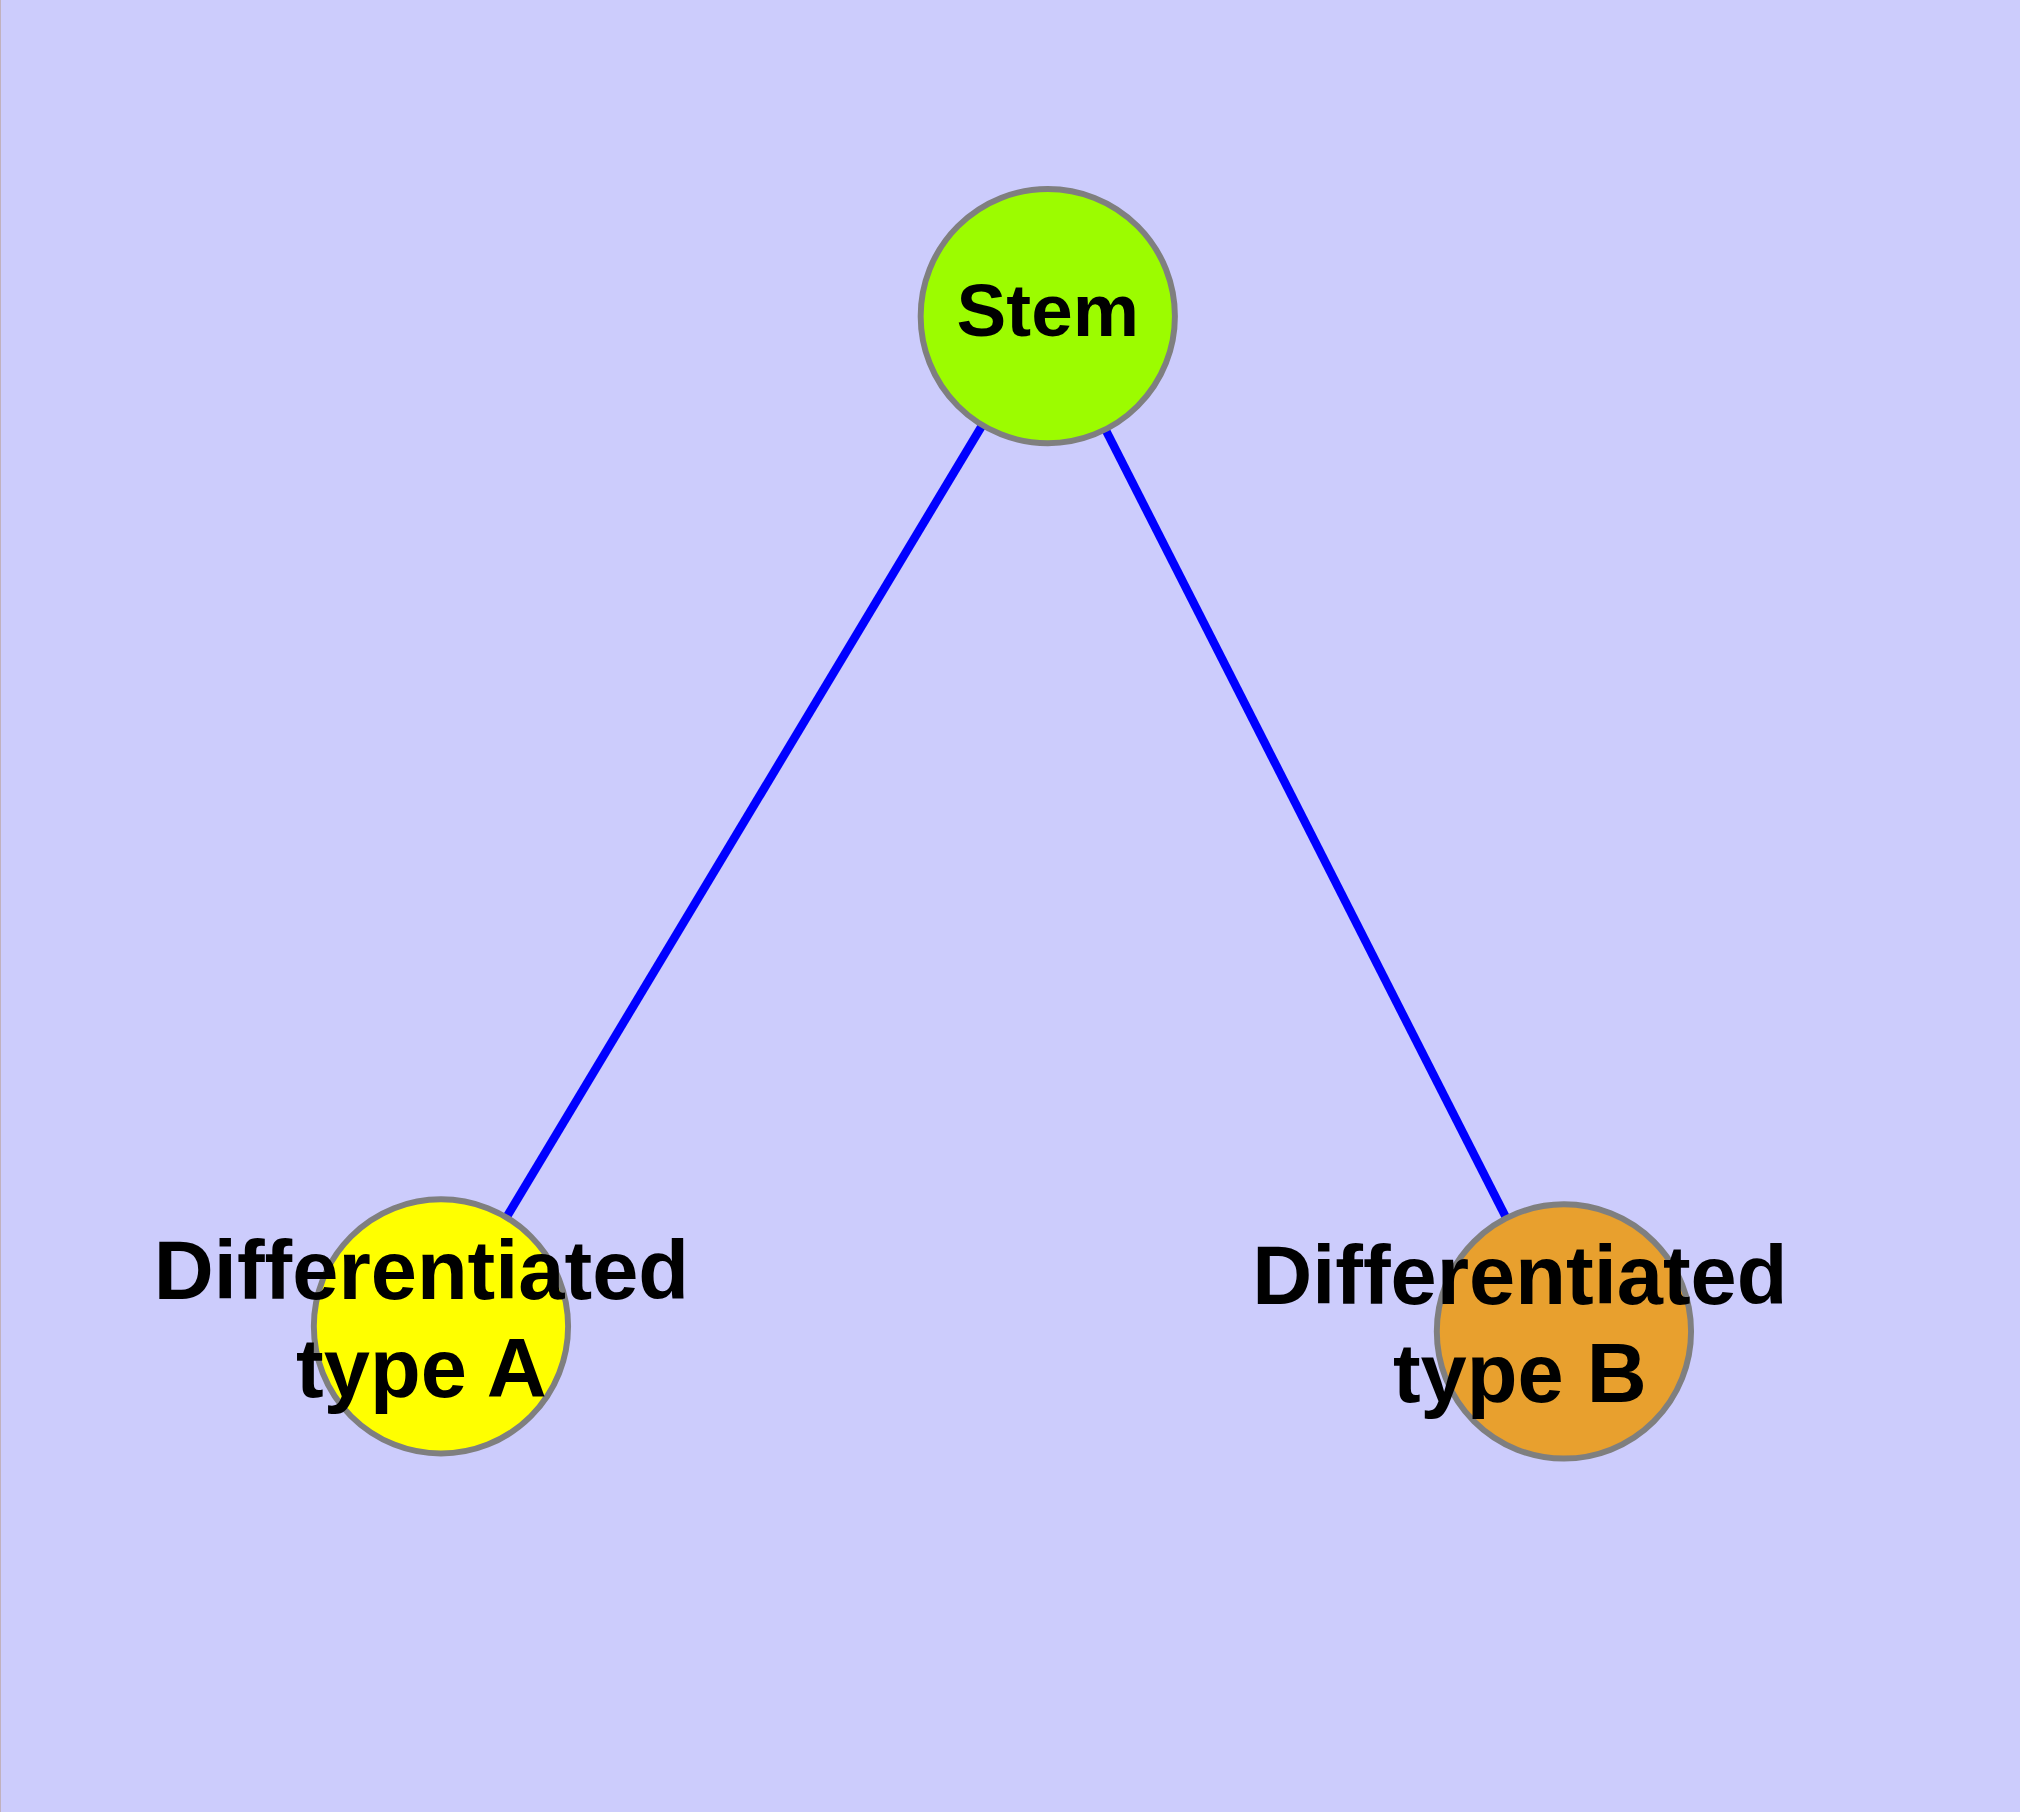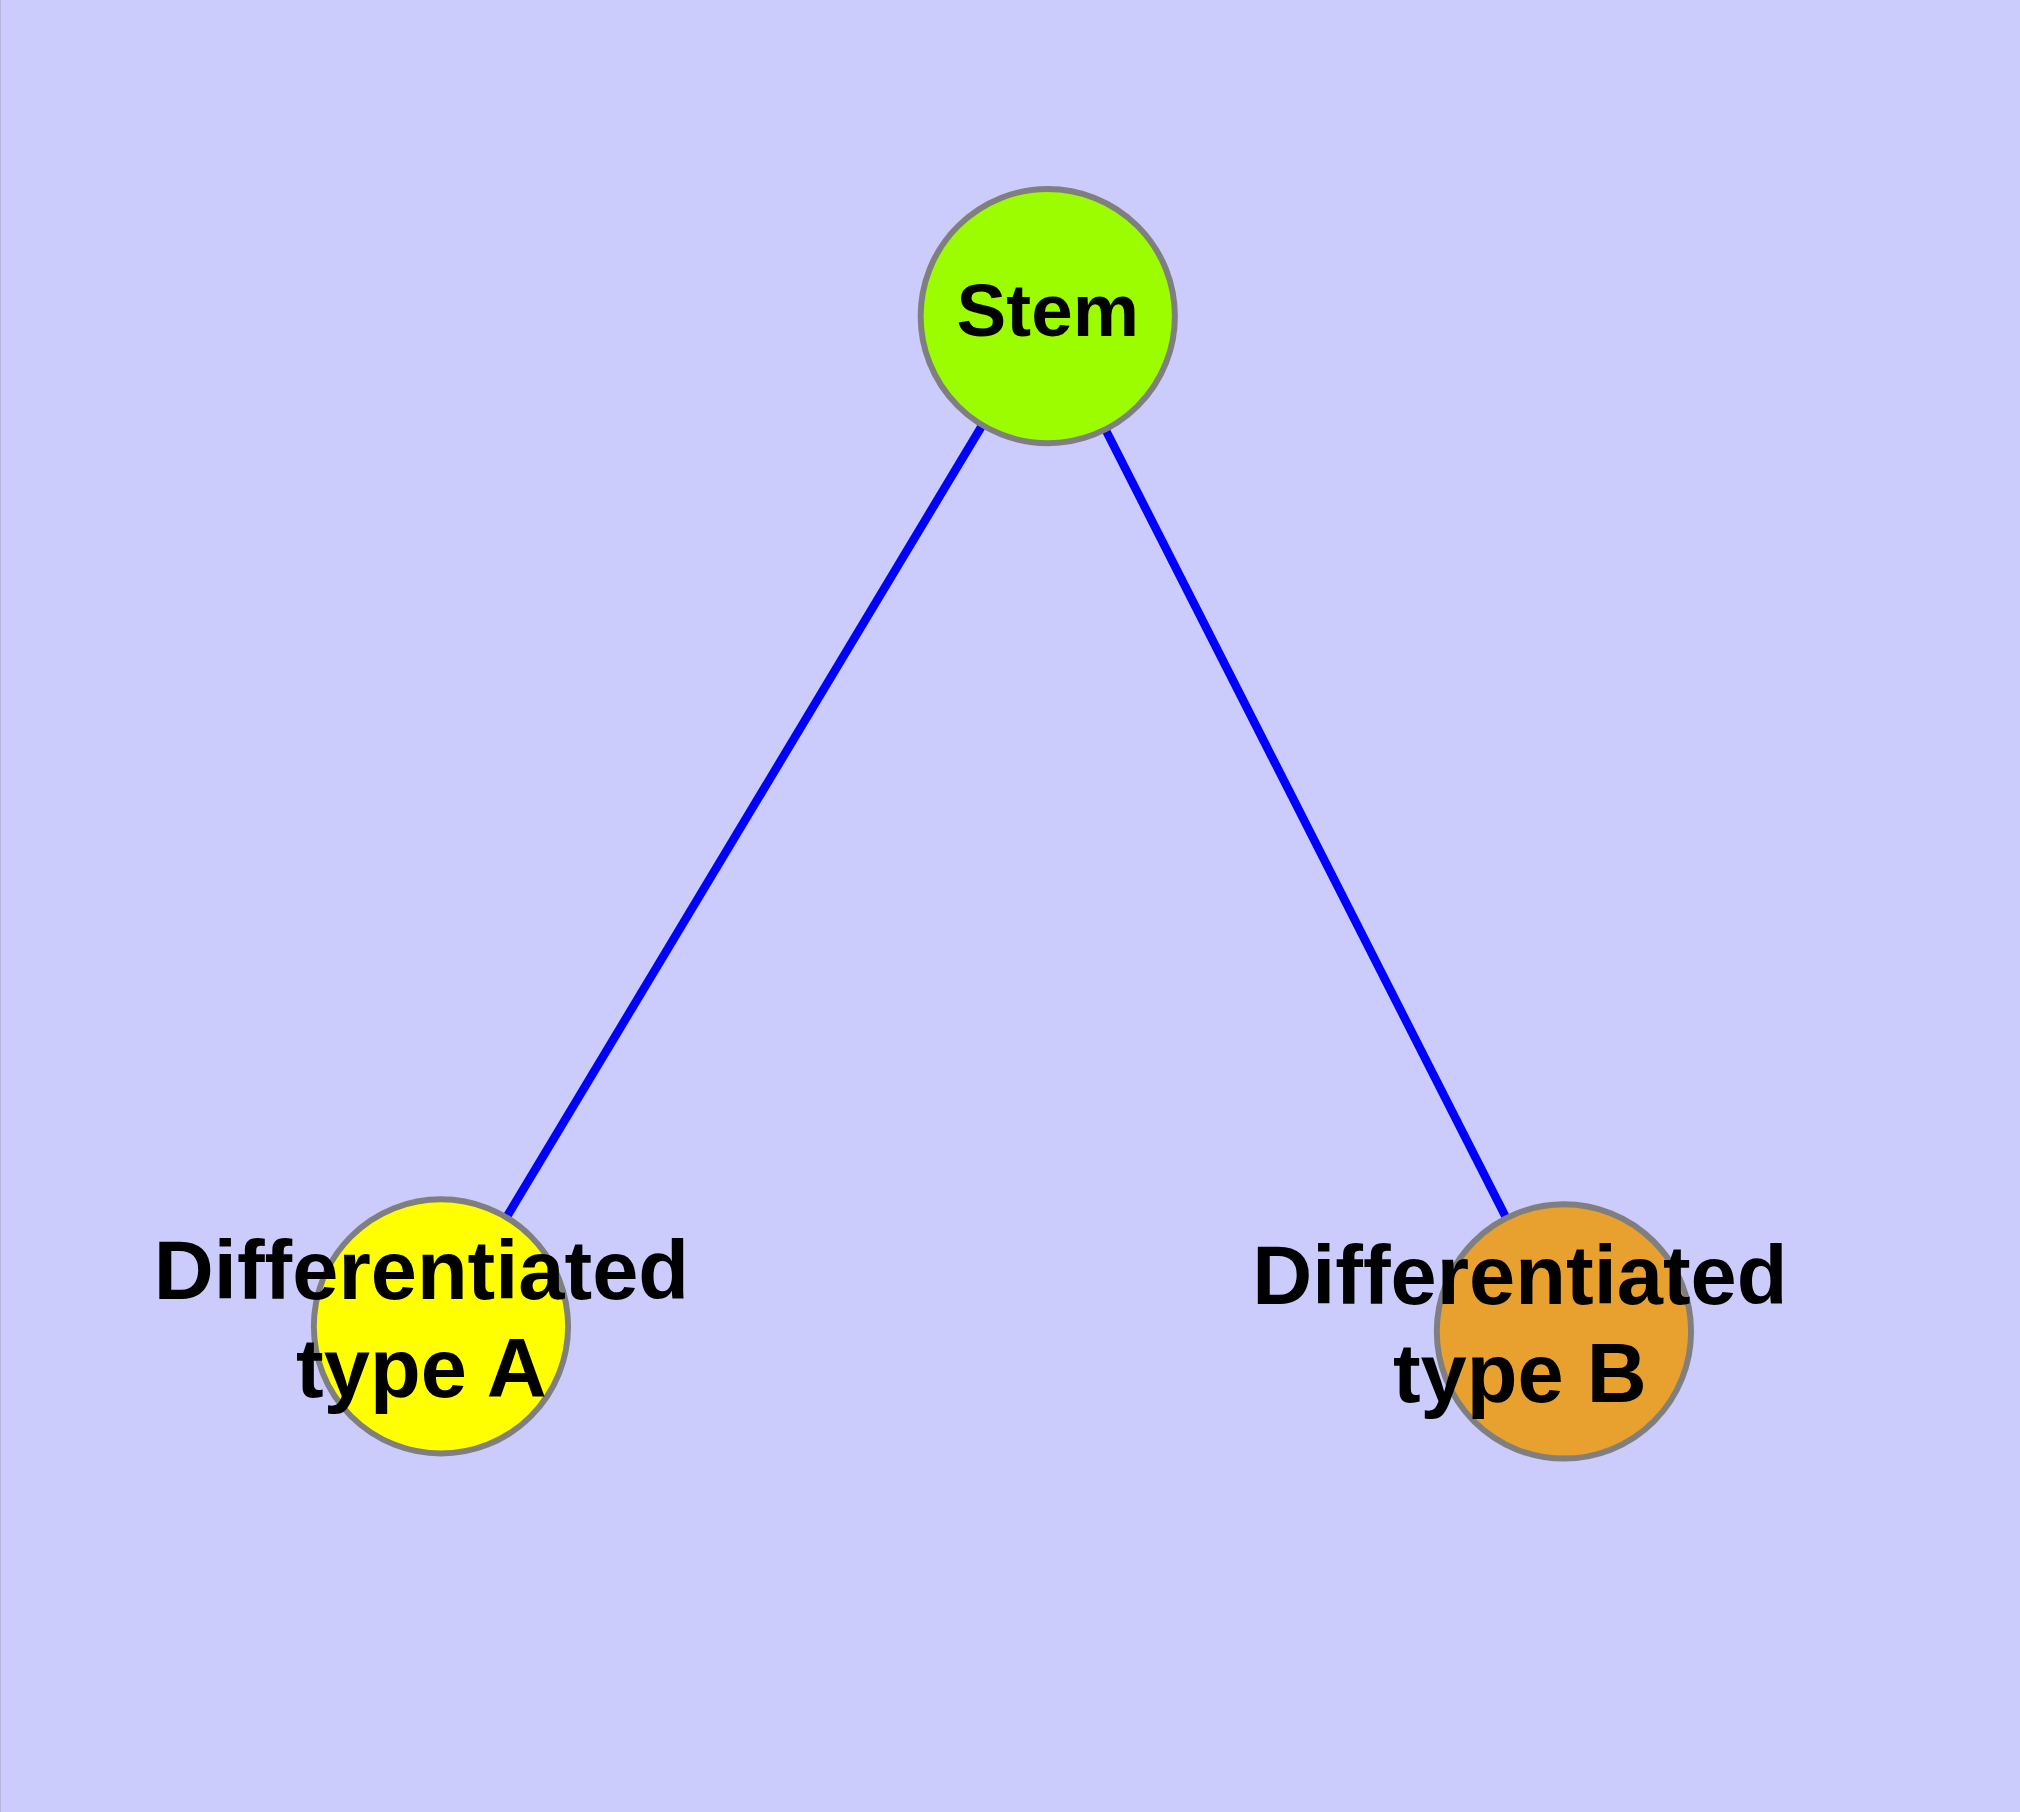--- a/index.html
+++ b/index.html
@@ -44,21 +44,21 @@
   .label-root {
     font-size: 88px;
   }
   .label-leaf {
     font-size: 98px;
   }
 </style>
 </head>
 <body>
 
-<div id="canvas" style="width: 2021px; height: 1812px; background: #737373;">
+<div id="canvas" style="width: 2021px; height: 1812px; background: #a16207;">
   <svg id="graph" viewBox="0 0 2384 2138" xmlns="http://www.w3.org/2000/svg" style="width: 2021px; height: 1812px;">
 
     <rect id="bg-rect" x="0" y="0" width="2384" height="2138" fill="#CCCCFC"></rect>
 
     <g id="edges-group">
       <line class="edge-line" id="edge-0" x1="1160.8218656755298" y1="498.1568940150398" x2="595.1781343244702" y2="1439.8431059849602" stroke="#0000FF" stroke-width="10"></line>
       <line class="edge-line" id="edge-1" x1="1302.1608468605752" y1="503.1489237093089" x2="1778.8391531394248" y2="1440.851076290691" stroke="#0000FF" stroke-width="10"></line>
     </g>
 
     <g id="nodes-group">

